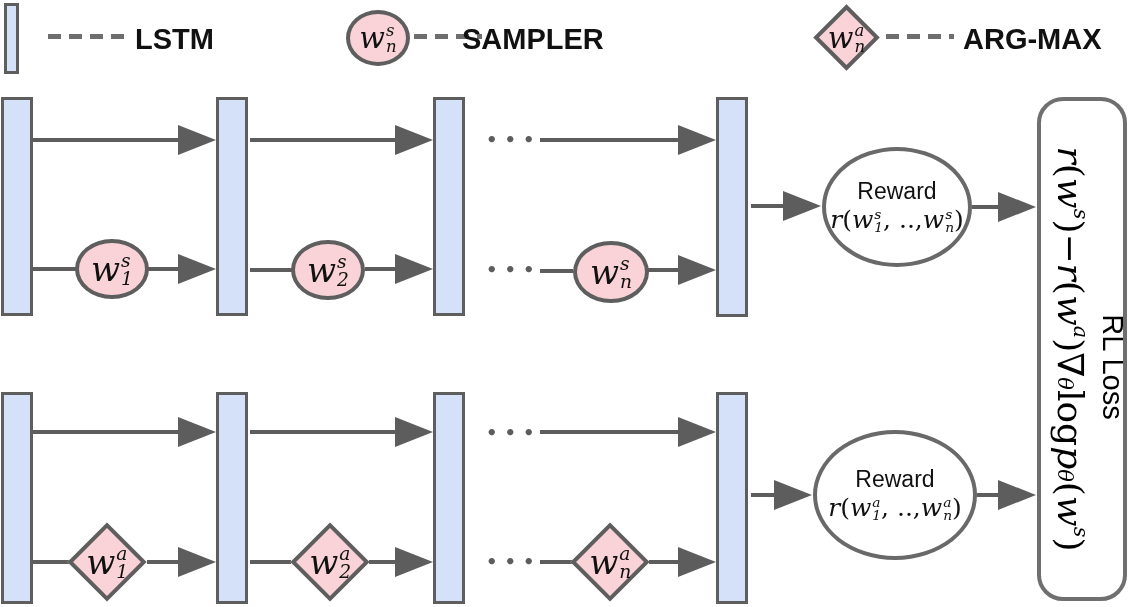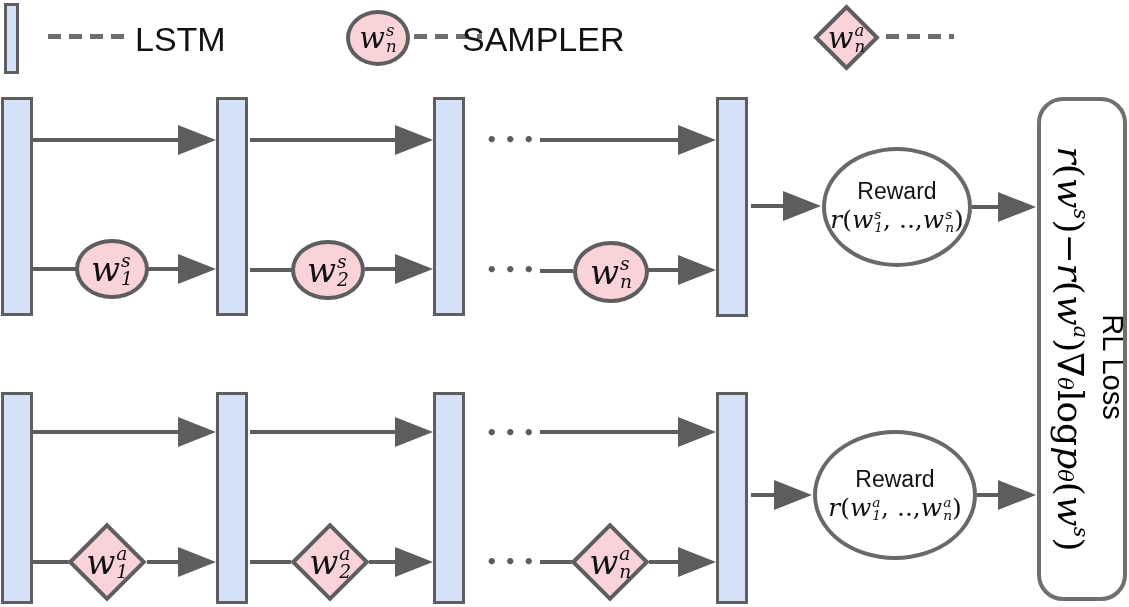--- a/index.html
+++ b/index.html
@@ -33,21 +33,21 @@
   .scripts{display:inline-flex;flex-direction:column;align-items:flex-start;
         font-size:0.55em;line-height:0.95;margin-left:1px;transform:translateY(0.05em);}
   .scripts .sup,.scripts .sub{font-family:"DejaVu Serif",serif;font-style:italic;}
   
   .reward{position:absolute;box-sizing:border-box;border-radius:50%;background:#fff;
        border:4px solid #696969;display:flex;flex-direction:column;align-items:center;justify-content:center;}
   .reward-title{font-size:23px;color:var(--text,#111);line-height:1.1;}
   .reward-math{font-family:"DejaVu Serif",serif;font-size:25px;line-height:1.2;white-space:nowrap;display:inline-flex;align-items:center;}
   .reward-math .mathw{font-size:25px;}
   
-  .legend-label{position:absolute;font-size:34px;line-height:34px;color:var(--text,#111);}
+  .legend-label{position:absolute;font-size:29px;line-height:34px;color:var(--text,#111);font-weight:bold;}
   .dashes{position:absolute;height:5px;
        background:repeating-linear-gradient(90deg,#6e6e6e 0 13px,transparent 13px 21px);}
   
   .loss-box{position:absolute;left:1037px;top:97px;width:90px;height:504px;box-sizing:border-box;
        border:4px solid #6f6f6f;border-radius:26px;background:#fff;}
   .loss-formula{position:absolute;left:831px;top:326px;width:480px;height:46px;
        transform:rotate(90deg);display:flex;align-items:center;justify-content:center;
        font-family:"DejaVu Serif",serif;font-size:36px;white-space:nowrap;color:#000;}
   .loss-formula .msup{font-size:0.58em;vertical-align:0.55em;transform:translateY(-0.5em);display:inline-block;}
   .loss-formula .msub{font-size:0.58em;transform:translateY(0.3em);display:inline-block;}
@@ -78,20 +78,21 @@
   <div class="diamond" style="left:823px;top:14px;width:47px;height:47px">
     <span class="diamond-inner mathw legend-math">
         <i class="mi">w</i>
         <span class="scripts">
           <span class="sup">a</span>
           <span class="sub">n</span>
         </span>
       </span>
   </div>
   <div class="dashes" style="left:886px;top:34px;width:68px"></div>
+  <div class="legend-label" style="left:963px;top:22px">ARG-MAX</div>
 
   <div class="bar" style="left:1px;top:97px;height:219px"></div>
   <div class="bar" style="left:216px;top:97px;height:219px"></div>
   <div class="bar" style="left:433px;top:97px;height:219px"></div>
   <div class="bar" style="left:716px;top:97px;height:220px"></div>
 
   <div class="arrow" style="left:33px;top:125px;width:183px">
       <div class="shaft"></div>
       <div class="head"></div>
     </div>

